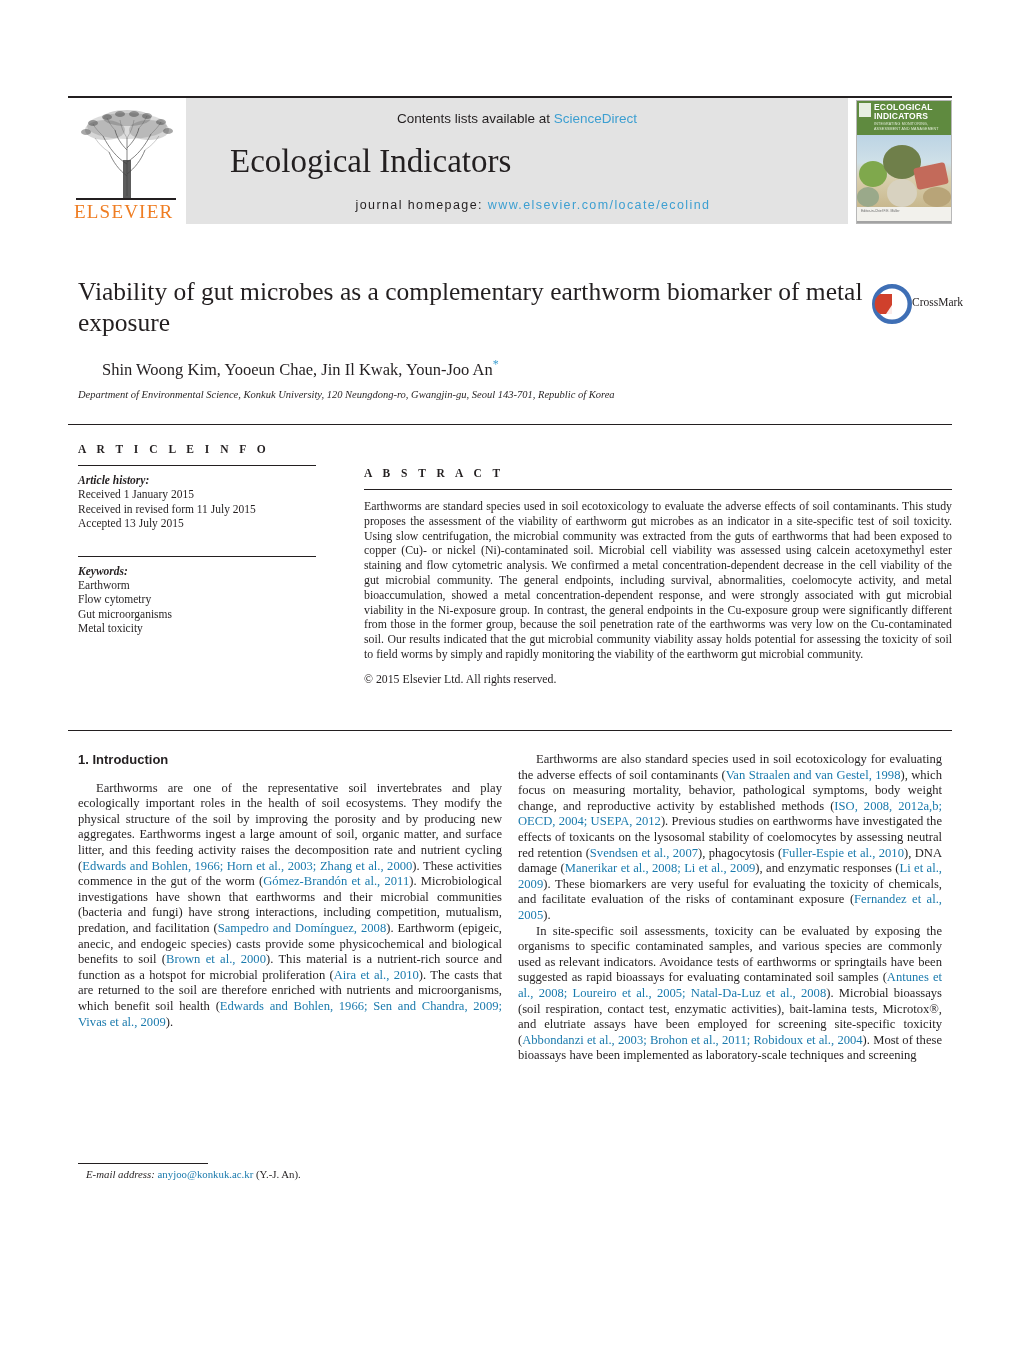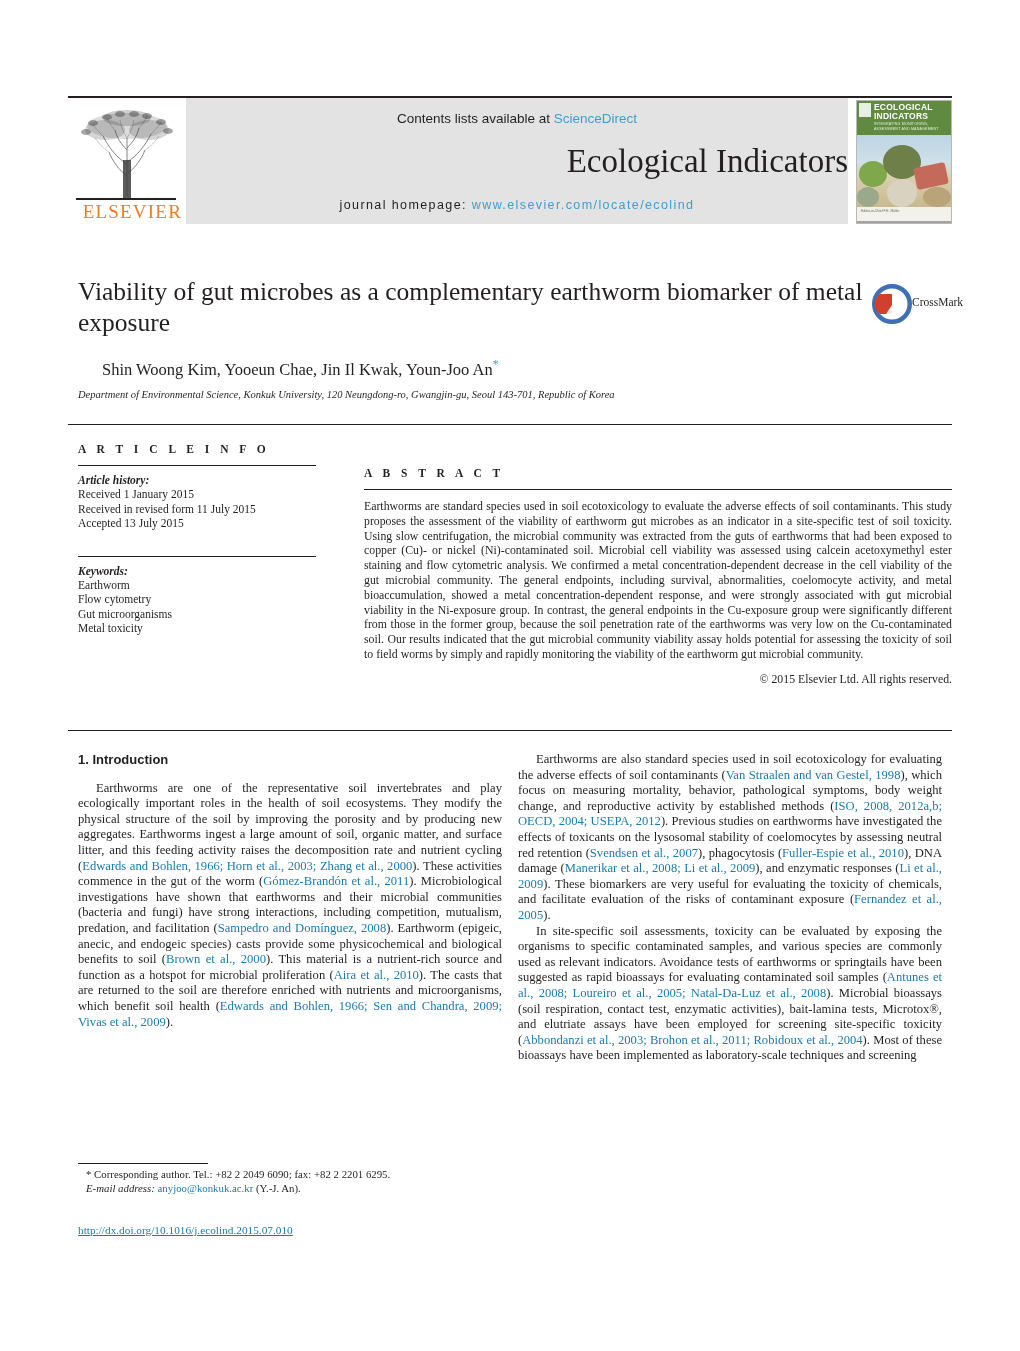--- a/index.html
+++ b/index.html
@@ -67,21 +67,21 @@
     top: 100px;
     width: 100px;
     height: 2px;
     background: #231f20;
   }
   .elsevier-word {
     position: absolute;
     left: 6px;
     top: 103px;
     width: 108px;
-    text-align: right;
+    text-align: left;
     font-family: "Liberation Serif", serif;
     font-size: 19px;
     letter-spacing: 1.2px;
     color: #ef7d22;
   }
   .journal-block {
     flex: 1 1 auto;
     background: #e3e3e3;
     position: relative;
   }
@@ -96,35 +96,37 @@
     color: #231f20;
   }
   .contents-line .sd {
     color: #3d9fd1;
   }
   .journal-name {
     position: absolute;
     top: 45px;
     left: 0;
     width: 100%;
-    text-align: right;
+    text-align: left;
     font-family: "Liberation Serif", serif;
     font-size: 33px;
     color: #231f20;
+    padding-left: 44px;
   }
   .homepage-line {
     position: absolute;
     top: 100px;
     left: 0;
     width: 100%;
     text-align: center;
     font-family: "Liberation Sans", sans-serif;
     font-size: 12.5px;
     letter-spacing: 1.4px;
     color: #231f20;
+    padding-left: 16px;
   }
   .homepage-line .url {
     color: #3d9fd1;
   }
   .cover-block {
     width: 96px;
     flex: 0 0 96px;
     margin-left: 8px;
     position: relative;
     background: #ffffff;
@@ -309,21 +311,21 @@
   }
   .abstract-text {
     font-family: "Liberation Serif", serif;
     font-size: 11.8px;
     line-height: 14.8px;
     text-align: justify;
     color: #231f20;
   }
   .abstract-copyright {
     margin-top: 10px;
-    text-align: right;
+    text-align: left;
     font-family: "Liberation Serif", serif;
     font-size: 11.8px;
     color: #231f20;
   }
   .info-rule-bottom {
     position: absolute;
     left: 68px;
     top: 730px;
     width: 884px;
     height: 1px;
@@ -541,25 +543,23 @@
 
   <div class="col col-right">
     <div id="right-paras">
         <p><span>Earthworms are also standard species used in soil ecotoxicology for evaluating the adverse effects of soil contaminants (</span><span class="ref">Van Straalen and van Gestel, 1998</span><span>), which focus on measuring mortality, behavior, pathological symptoms, body weight change, and reproductive activity by established methods (</span><span class="ref">ISO, 2008, 2012a,b; OECD, 2004; USEPA, 2012</span><span>). Previous studies on earthworms have investigated the effects of toxicants on the lysosomal stability of coelomocytes by assessing neutral red retention (</span><span class="ref">Svendsen et al., 2007</span><span>), phagocytosis (</span><span class="ref">Fuller-Espie et al., 2010</span><span>), DNA damage (</span><span class="ref">Manerikar et al., 2008; Li et al., 2009</span><span>), and enzymatic responses (</span><span class="ref">Li et al., 2009</span><span>). These biomarkers are very useful for evaluating the toxicity of chemicals, and facilitate evaluation of the risks of contaminant exposure (</span><span class="ref">Fernandez et al., 2005</span><span>).</span></p>
         <p><span>In site-specific soil assessments, toxicity can be evaluated by exposing the organisms to specific contaminated samples, and various species are commonly used as relevant indicators. Avoidance tests of earthworms or springtails have been suggested as rapid bioassays for evaluating contaminated soil samples (</span><span class="ref">Antunes et al., 2008; Loureiro et al., 2005; Natal-Da-Luz et al., 2008</span><span>). Microbial bioassays (soil respiration, contact test, enzymatic activities), bait-lamina tests, Microtox®, and elutriate assays have been employed for screening site-specific toxicity (</span><span class="ref">Abbondanzi et al., 2003; Brohon et al., 2011; Robidoux et al., 2004</span><span>). Most of these bioassays have been implemented as laboratory-scale techniques and screening</span></p>
       </div>
   </div>
 
   <div class="foot-rule"></div>
   <div class="footnote">
-    <span class="fn-indent">* Corresponding author. Tel.: +82 2 2049 6090; fax: +82 2 2201 6295.</span>
     <span class="fn-indent">
       <span class="ital">E-mail address:</span>
       <span class="ref">anyjoo@konkuk.ac.kr</span>
       <span>(Y.-J. An).</span>
     </span>
   </div>
 
   <div class="doi-block">
-    <div class="doi-link">http://dx.doi.org/10.1016/j.ecolind.2015.07.010</div>
   </div>
 
 </div>
 
 </body></html>

